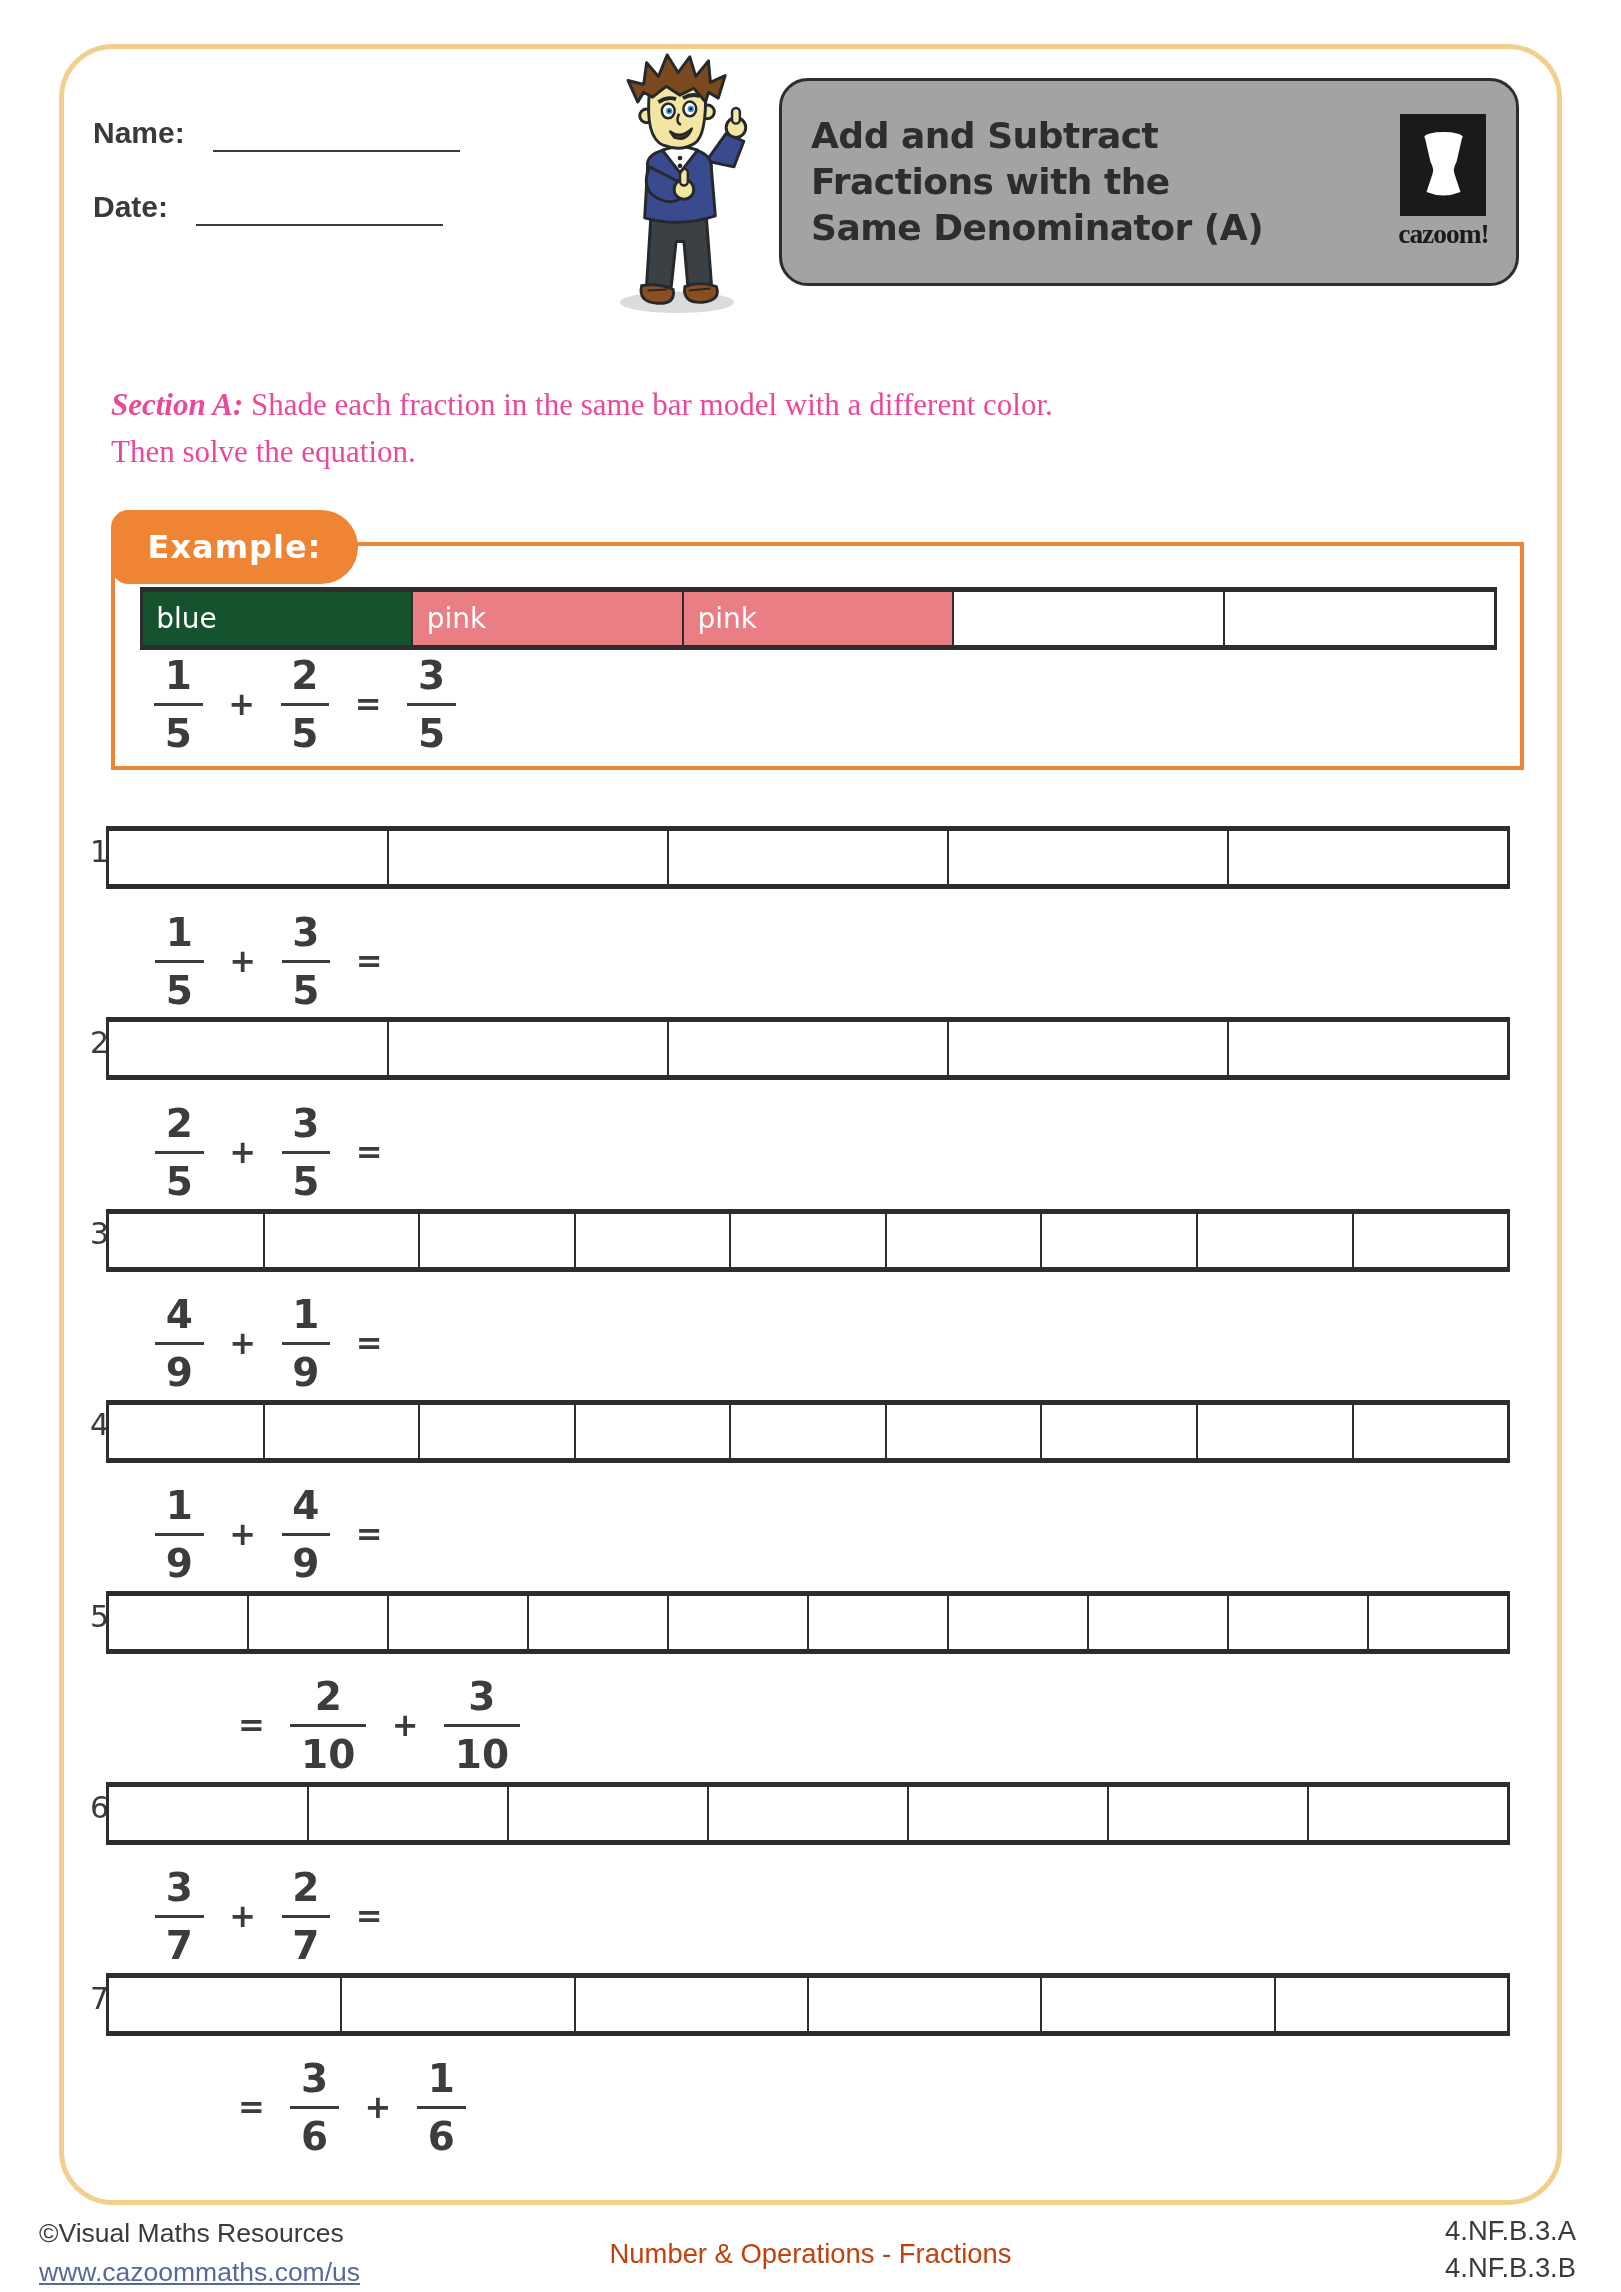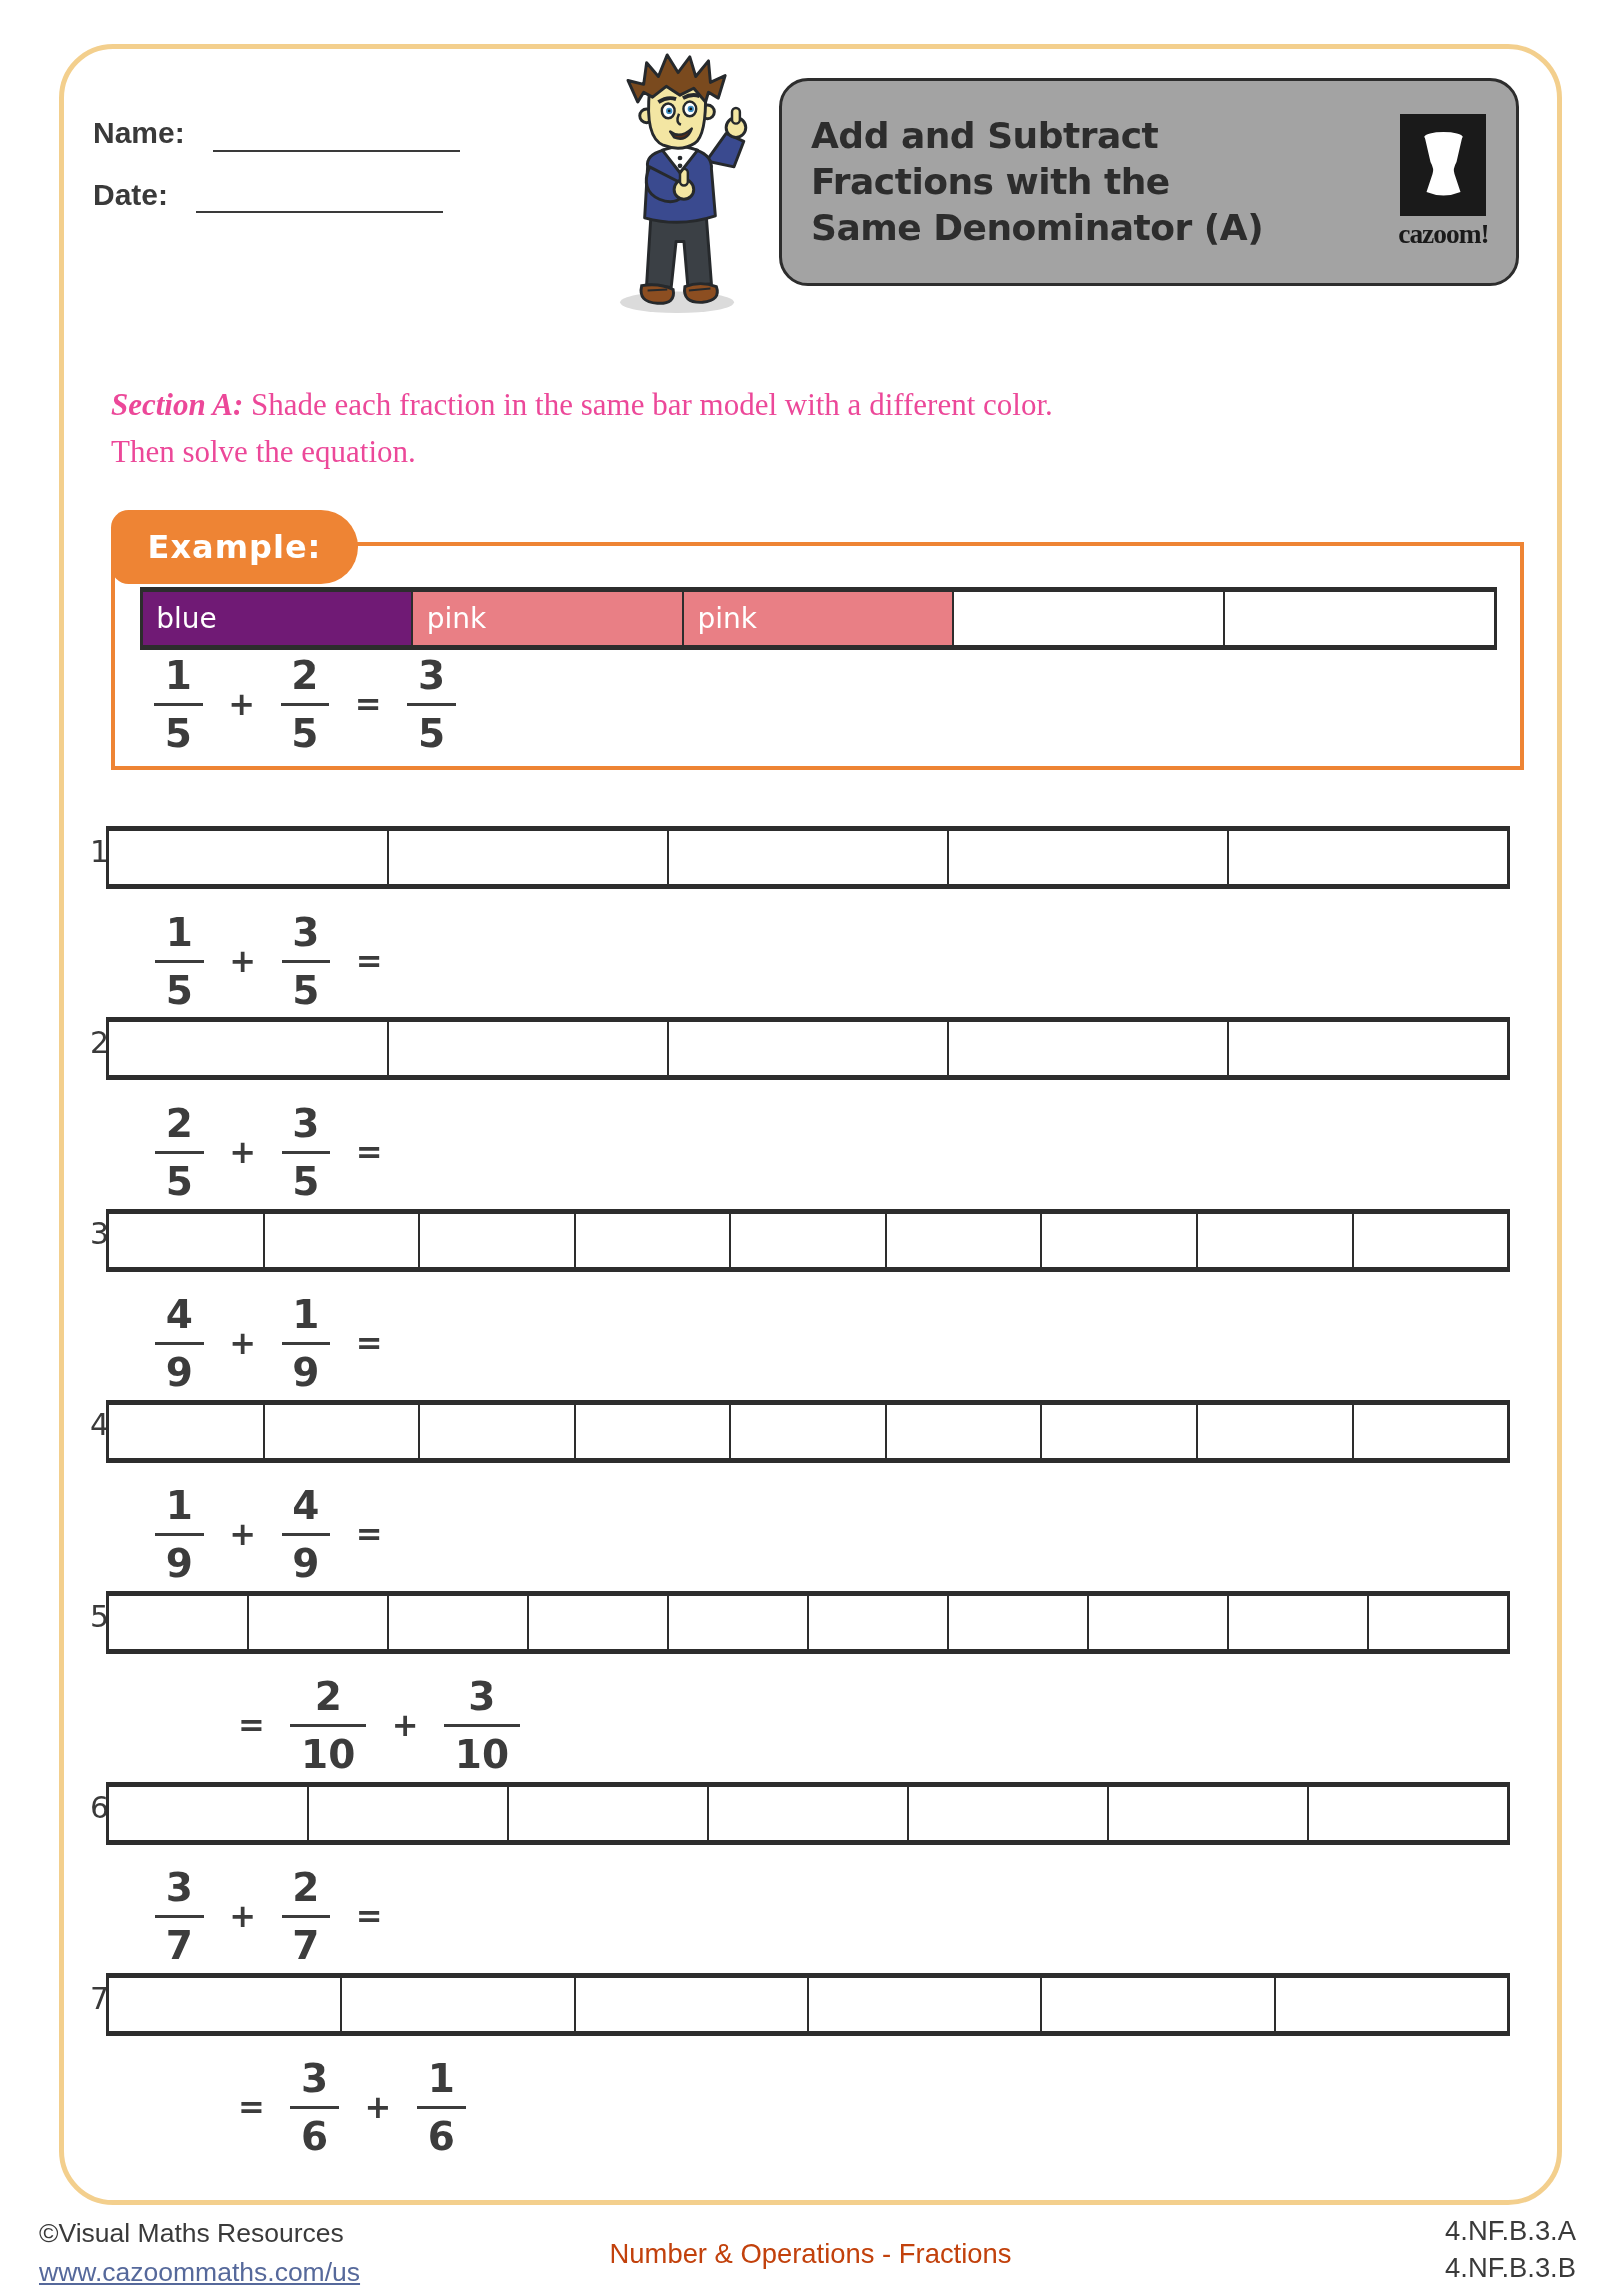--- a/index.html
+++ b/index.html
@@ -19,21 +19,21 @@
     width: 1503px; height: 2161px;
     border: 5.9px solid var(--page-border, #F3CF8D);
     border-radius: 54px;
   }
 
   
   .field-row { position: absolute; display: flex; align-items: flex-end; gap: 28px; }
   .field-label { font-weight: bold; font-size: 30px; color: #3A3A3A; line-height: 1; padding-bottom: 3.9px; }
   .write-line { width: 247px; height: 33px; border-bottom: 2px solid #3A3A3A; }
   #name-row { left: 93px; top: 118px; }
-  #date-row { left: 93px; top: 180px; align-items: center; }
+  #date-row { left: 93px; top: 192px; }
 
   
   .character { position: absolute; left: 586px; top: 51px; width: 188px; height: 267px; }
 
   
   .title-box {
     position: absolute; left: 779px; top: 78px; width: 740px; height: 208px;
     background: #a3a3a3; border: 3.9px solid #2D2D2D; border-radius: 29px;
     display: flex; align-items: center; padding: 0 17.6px 0 29px;
   }
@@ -190,21 +190,21 @@
   <div>
     <span class="section-label">Section A:</span>
     <span>Shade each fraction in the same bar model with a different color.</span>
   </div>
   <div>Then solve the equation.</div>
 </div>
 
 <div class="example-tab">Example:</div>
 <div class="example-box">
   <div class="example-bar">
-      <div class="bar-cell" style="background: #701a75;">
+      <div class="bar-cell" style="background: #14532d;">
         <span style="color: rgb(255, 255, 255);">blue</span>
       </div>
       <div class="bar-cell" style="background: rgb(233, 127, 133);">
         <span style="color: rgb(255, 255, 255);">pink</span>
       </div>
       <div class="bar-cell" style="background: rgb(233, 127, 133);">
         <span style="color: rgb(255, 255, 255);">pink</span>
       </div>
       <div class="bar-cell" style="background: rgb(255, 255, 255);"></div>
       <div class="bar-cell" style="background: rgb(255, 255, 255);"></div>

